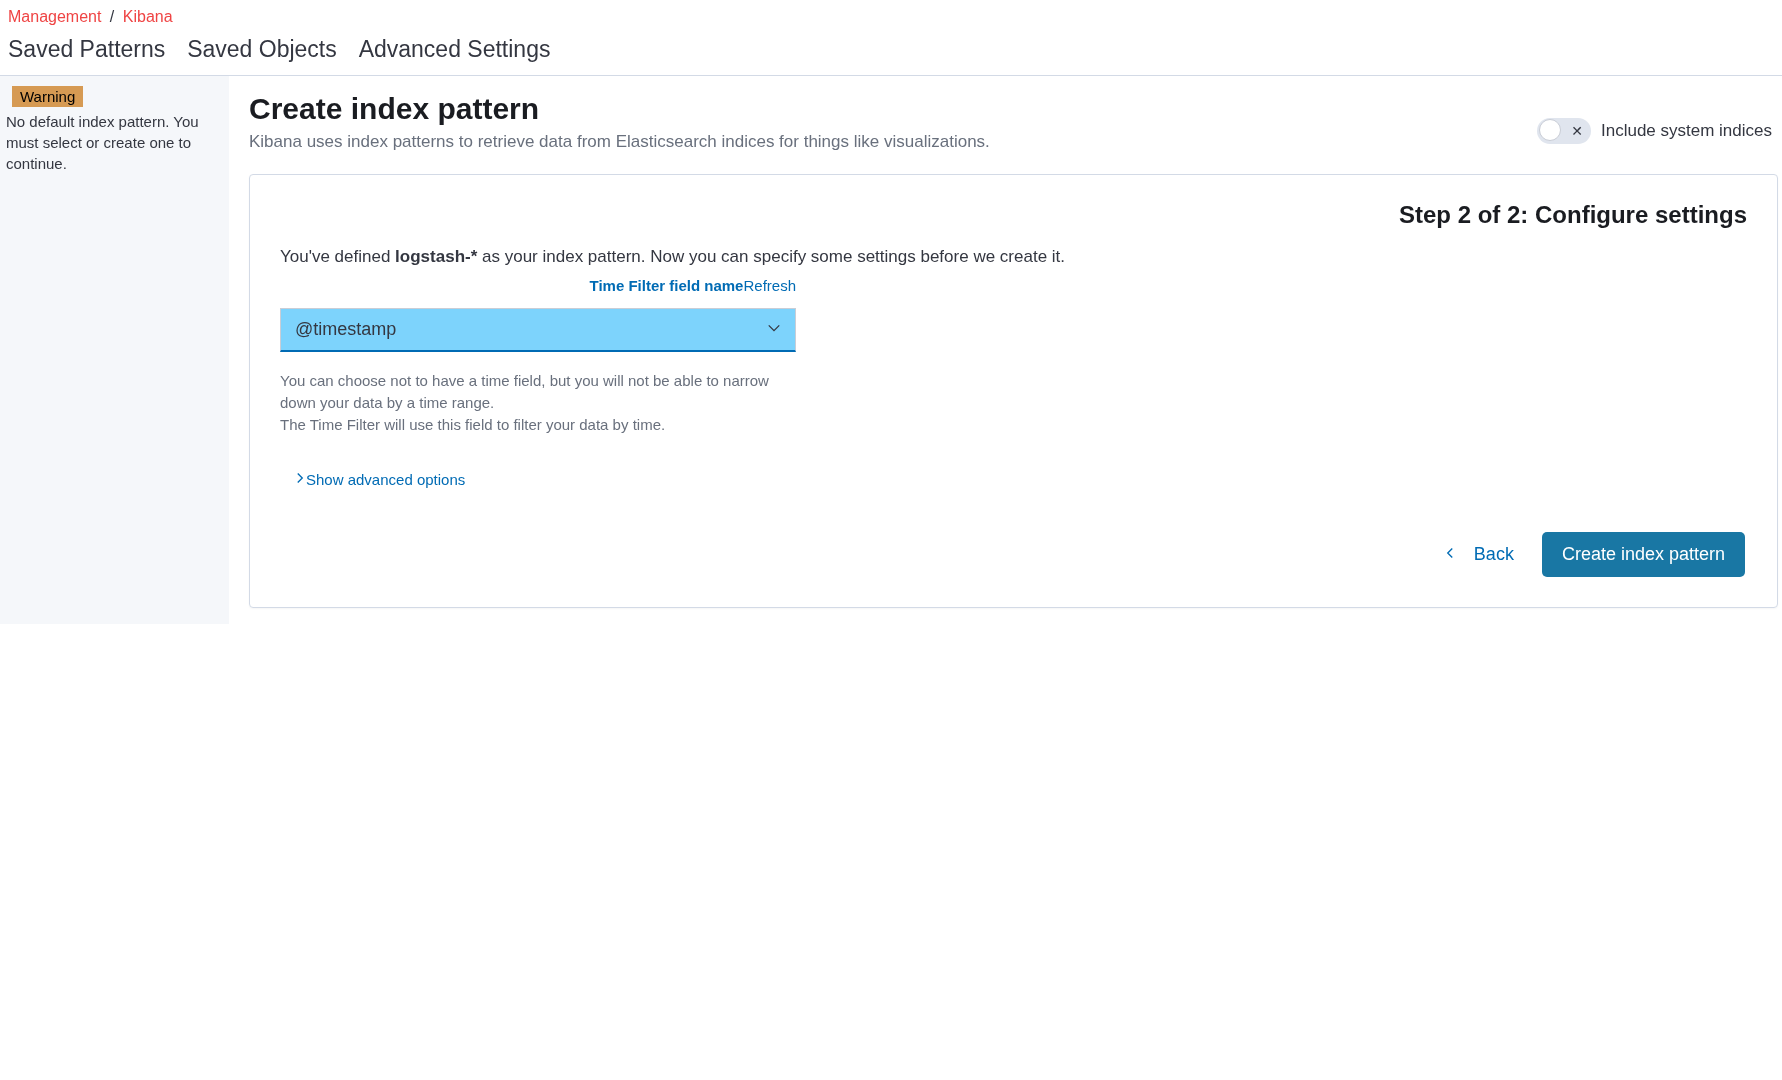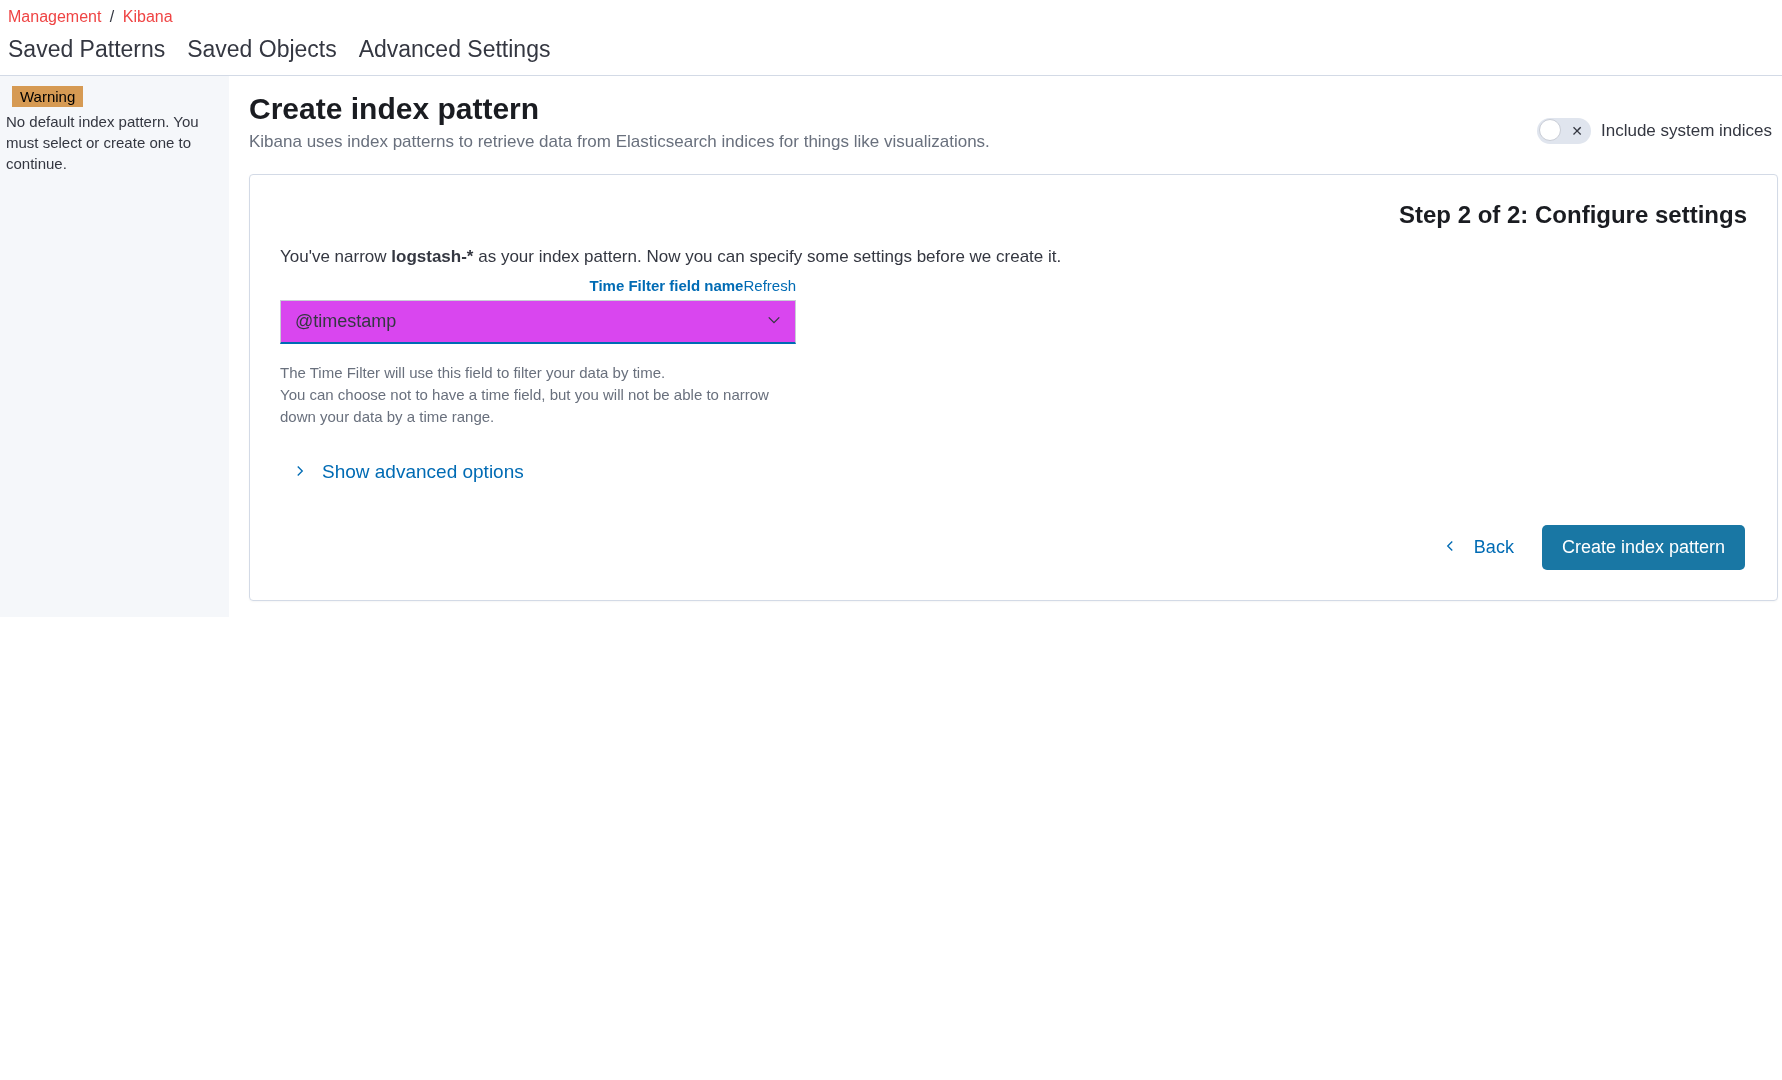--- a/index.html
+++ b/index.html
@@ -32,27 +32,27 @@
 
     .panel { border: 1px solid #D3DAE6; border-radius: 4px; margin-top: 22px; padding: 26px 30px 30px 30px; box-shadow: 0 1px 2px rgba(0,0,0,0.04); }
     .step-title { font-size: 24px; font-weight: 700; color: #1a1c21; margin-bottom: 18px; text-align: right; }
     .step-desc { font-size: 17px; color: #343741; margin-bottom: 10px; }
     .step-desc .pattern { font-weight: 700; }
 
     .field-row { display: flex; width: 516px; align-items: baseline; text-align: right; }
     .field-label { color: #006BB4; font-size: 15px; font-weight: 600; flex: 1; }
     .refresh { color: #006BB4; font-size: 15px; cursor: pointer; }
 
-    .select { width: 516px; border: 1px solid #C9CDD6; border-bottom: 2px solid #006BB4; margin-top: 6px; padding: 10px 14px; font-size: 18px; display: flex; align-items: center; cursor: pointer; background: #d946ef; }
+    .select { width: 516px; border: 1px solid #C9CDD6; border-bottom: 2px solid #006BB4; margin-top: 14px; padding: 10px 14px; font-size: 18px; display: flex; align-items: center; cursor: pointer; background: #7dd3fc; }
     .select .value { flex: 1; }
     .select .chev { color: #343741; }
 
     .help { margin-top: 18px; font-size: 15px; color: #69707D; line-height: 1.45; max-width: 520px; }
 
-    .adv { margin-top: 34px; color: #006BB4; font-size: 19px; cursor: pointer; display: flex; align-items: center; gap: 16px; padding-left: 14px; }
+    .adv { margin-top: 34px; color: #006BB4; font-size: 15px; cursor: pointer; display: flex; align-items: center; padding-left: 14px; }
     .adv .chev-right { font-size: 18px; }
 
     .footer { display: flex; justify-content: flex-end; align-items: center; gap: 28px; margin-top: 42px; padding-right: 2px; }
     .back { color: #006BB4; font-size: 18px; cursor: pointer; display: flex; align-items: center; gap: 18px; }
     .primary-btn { background: #1977A4; color: #fff; border: none; border-radius: 5px; padding: 12px 20px; font-size: 18px; cursor: pointer; }
   </style>
 </head>
 <body>
 
 <div class="breadcrumb">
@@ -84,40 +84,40 @@
           <div class="thumb"></div>
           <span class="x">✕</span>
         </div>
         <span class="toggle-label">Include system indices</span>
       </div>
     </div>
 
     <div class="panel">
       <h2 class="step-title">Step 2 of 2: Configure settings</h2>
       <p class="step-desc">
-        <span>You've narrow </span><span class="pattern">logstash-*</span><span> as your index pattern. Now you can specify some settings before we create it.</span>
+        <span>You've defined </span><span class="pattern">logstash-*</span><span> as your index pattern. Now you can specify some settings before we create it.</span>
       </p>
 
       <div class="field-row">
         <span class="field-label">Time Filter field name</span>
         <span class="refresh">Refresh</span>
       </div>
 
       <div class="select">
         <span class="value">@timestamp</span>
         <span class="chev">
           <svg width="14" height="14" viewBox="0 0 16 16">
               <path d="M2 5 l6 6 l6 -6" stroke="#343741" stroke-width="1.5" fill="none"></path>
             </svg>
         </span>
       </div>
 
       <div class="help">
+        <div>You can choose not to have a time field, but you will not be able to narrow down your data by a time range.</div>
         <div>The Time Filter will use this field to filter your data by time.</div>
-        <div>You can choose not to have a time field, but you will not be able to narrow down your data by a time range.</div>
       </div>
 
       <div class="adv">
         <span class="chev-right">
           <svg width="12" height="14" viewBox="0 0 16 16">
               <path d="M5 2 l6 6 l-6 6" stroke="#006BB4" stroke-width="1.8" fill="none"></path>
             </svg>
         </span>
         <span>Show advanced options</span>
       </div>

